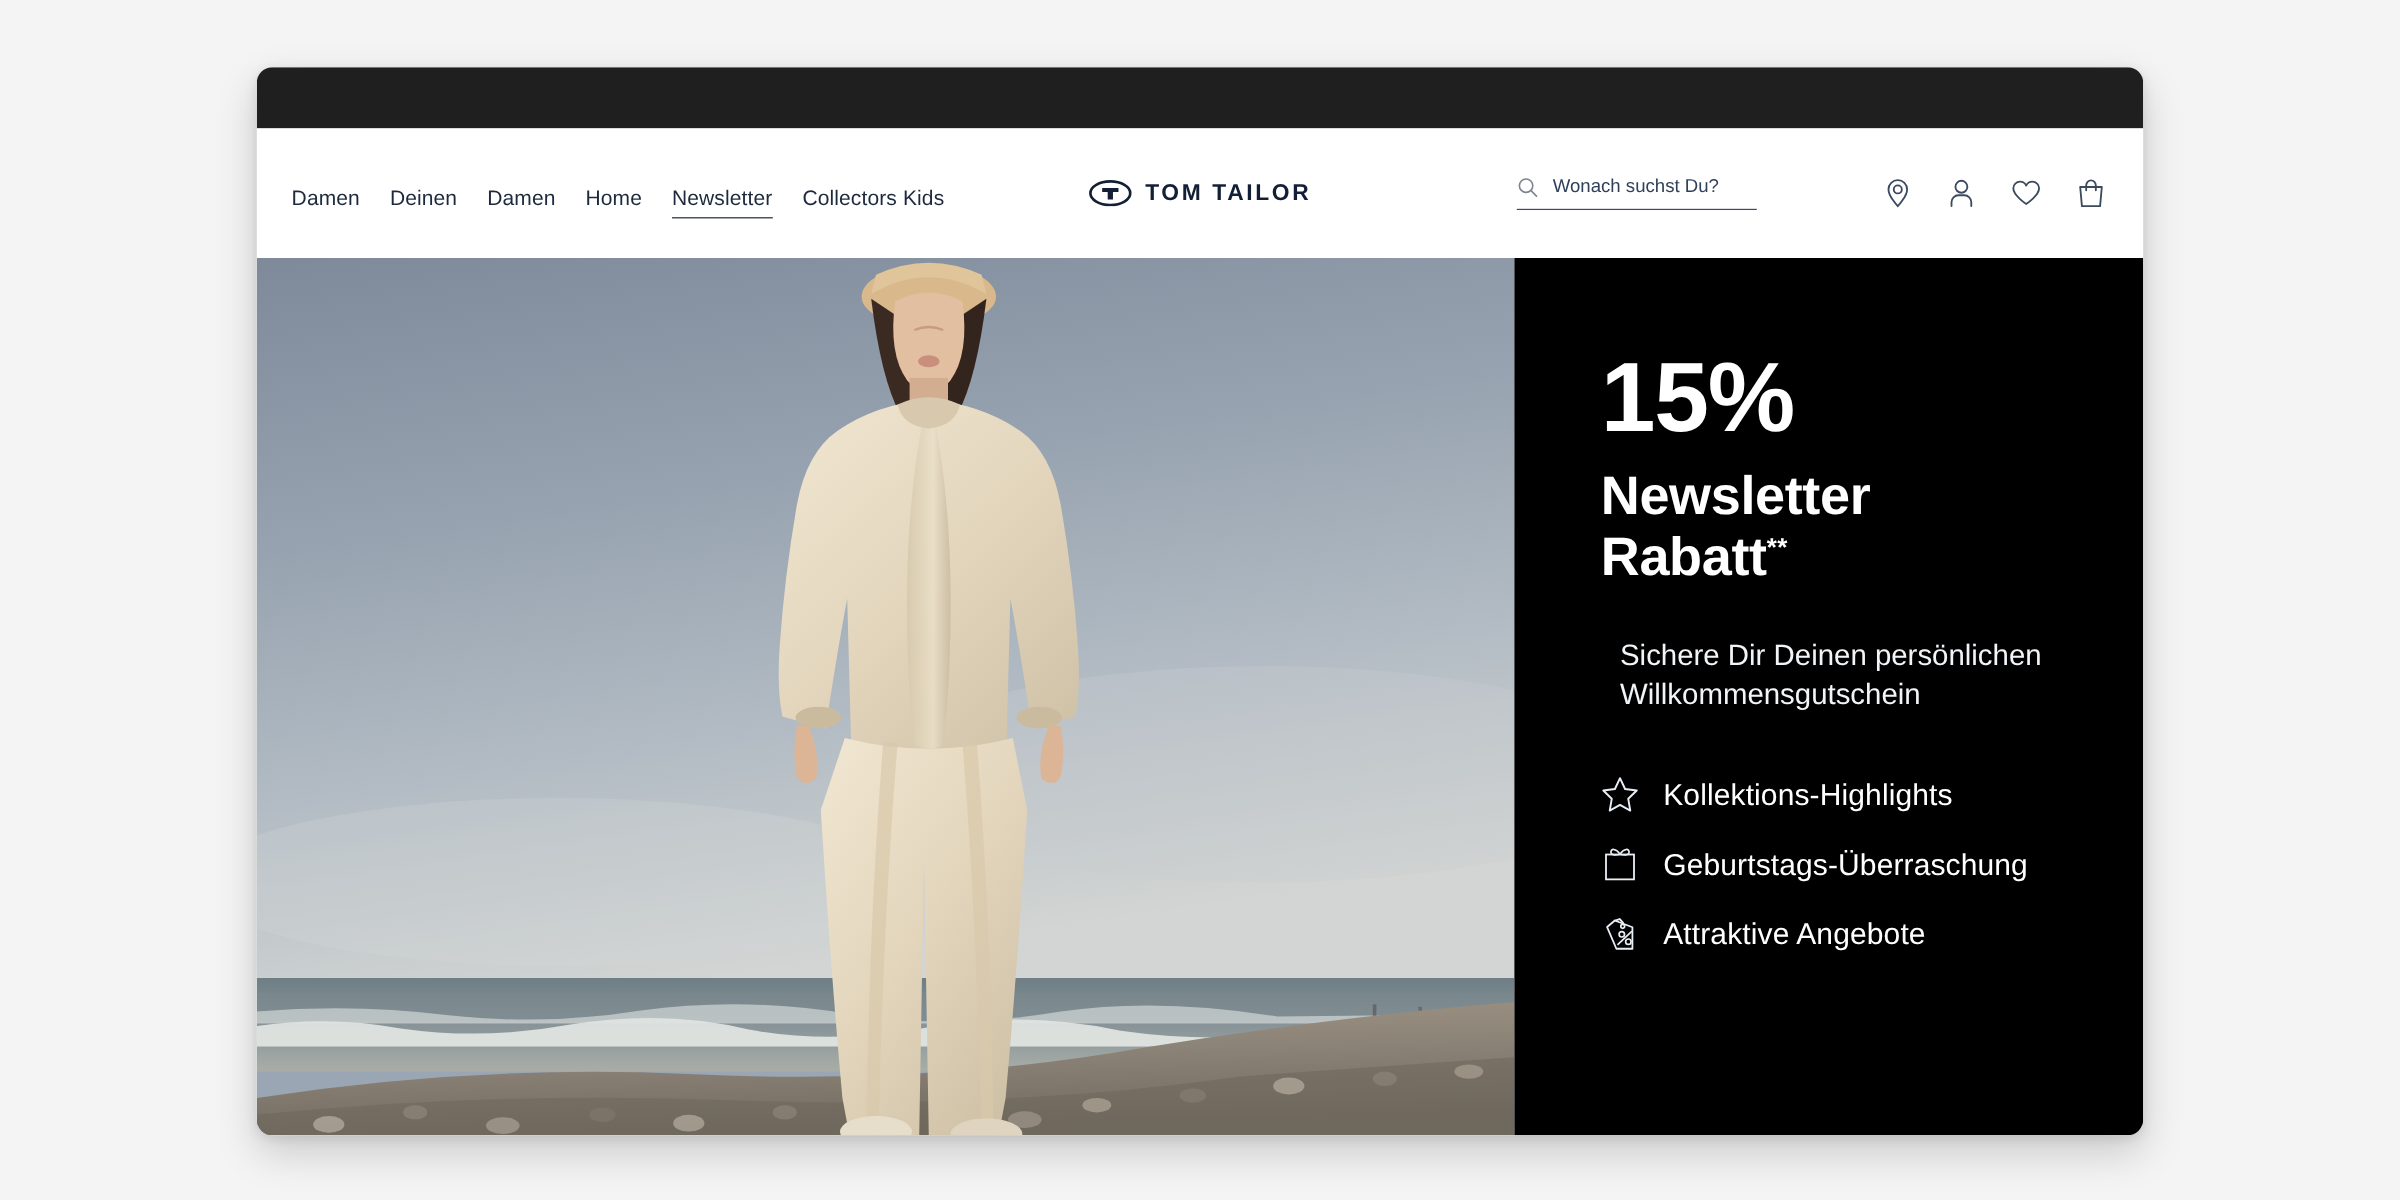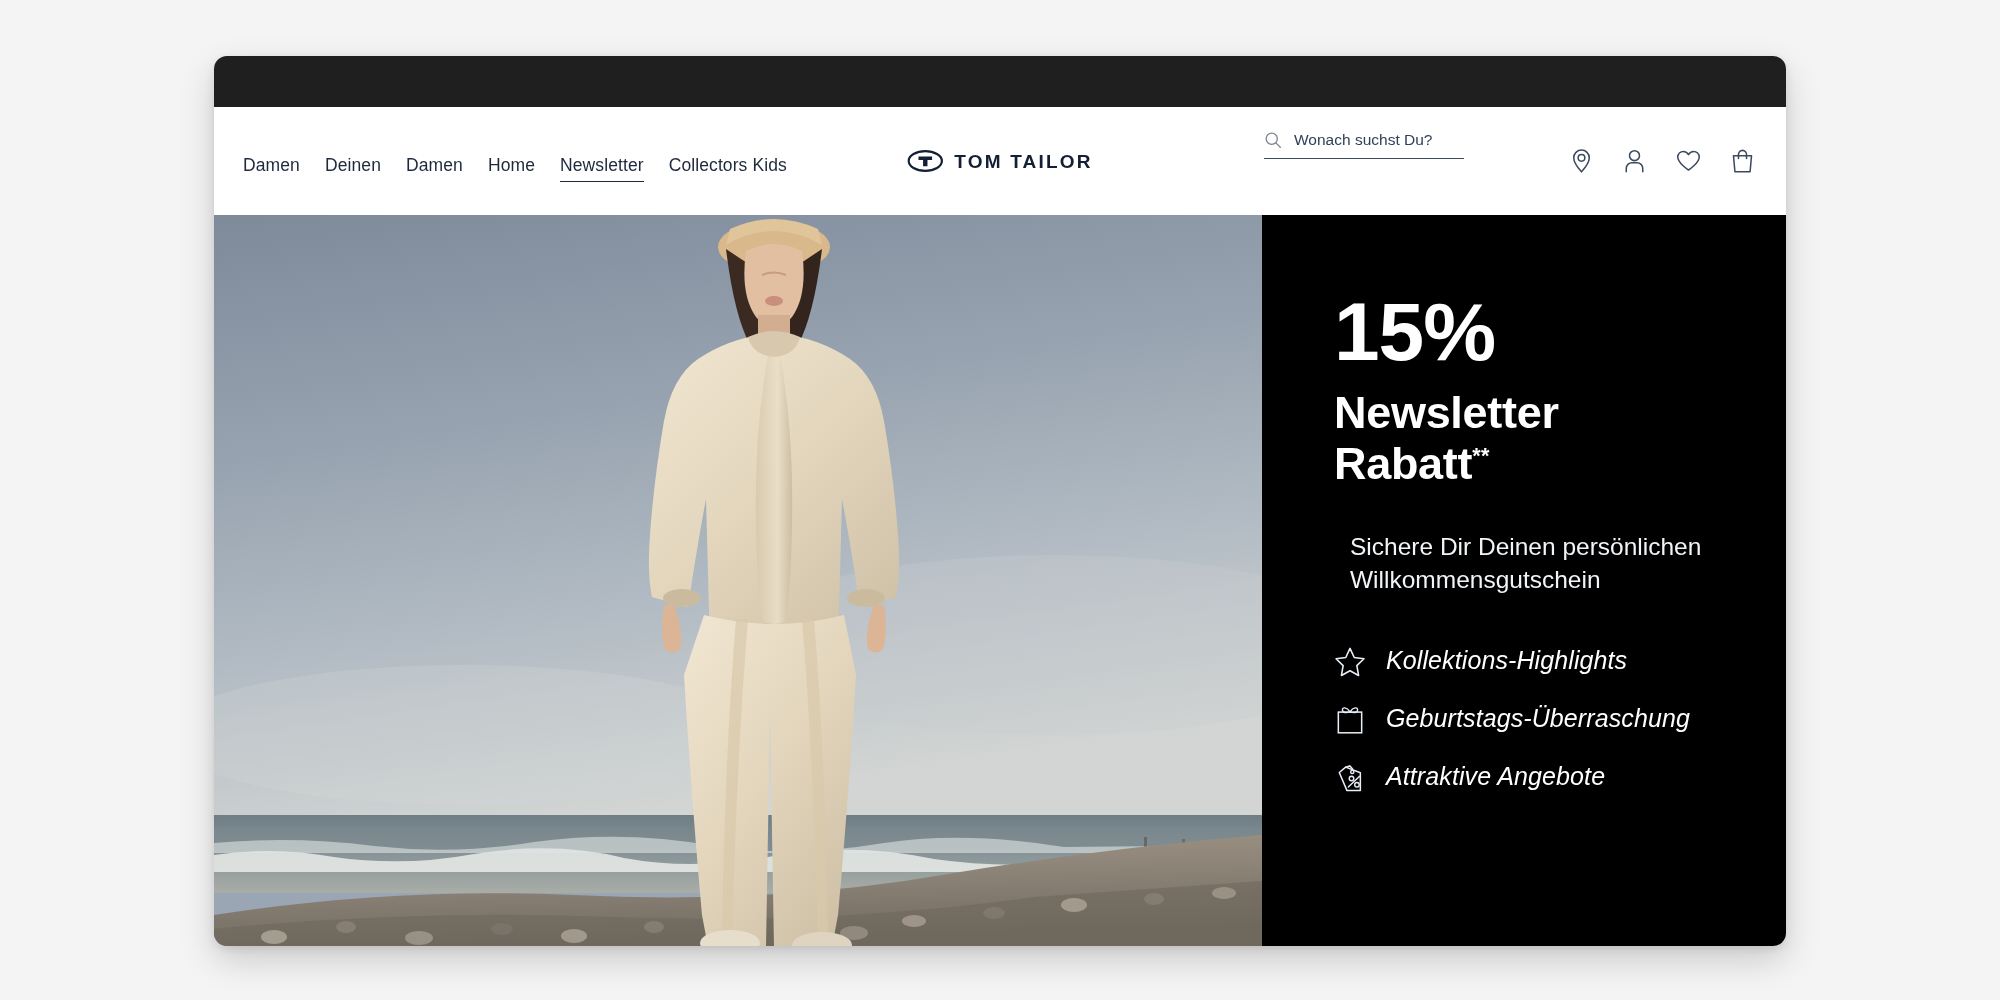--- a/index.html
+++ b/index.html
@@ -86,21 +86,21 @@
     letter-spacing: 2.2px;
     color: #131f34;
     line-height: 1;
     white-space: nowrap;
   }
 
   
   .search {
     position: absolute;
     left: 1050px;
-    top: 24px;
+    top: 40px;
     width: 200px;
     display: flex;
     align-items: flex-end;
     gap: 12px;
     border-bottom: 1.6px solid #3c4a5e;
     padding-bottom: 9px;
   }
   .search-icon { flex: none; display: block; opacity: .72; }
   .search-input {
     border: none;
@@ -182,23 +182,22 @@
   }
 
   .benefits {
     margin-top: 50px;
     display: flex;
     flex-direction: column;
     gap: 26px;
   }
   .benefit {
     display: flex;
-    align-items: flex-start;
+    align-items: flex-end;
     gap: 20px;
-    font-style: italic;
   }
   .benefit-icon { flex: none; display: block; }
   .benefit-label {
     font-size: 25px;
     font-weight: 300;
     color: #ffffff;
     letter-spacing: 0.1px;
     white-space: nowrap;
   }
 </style>

